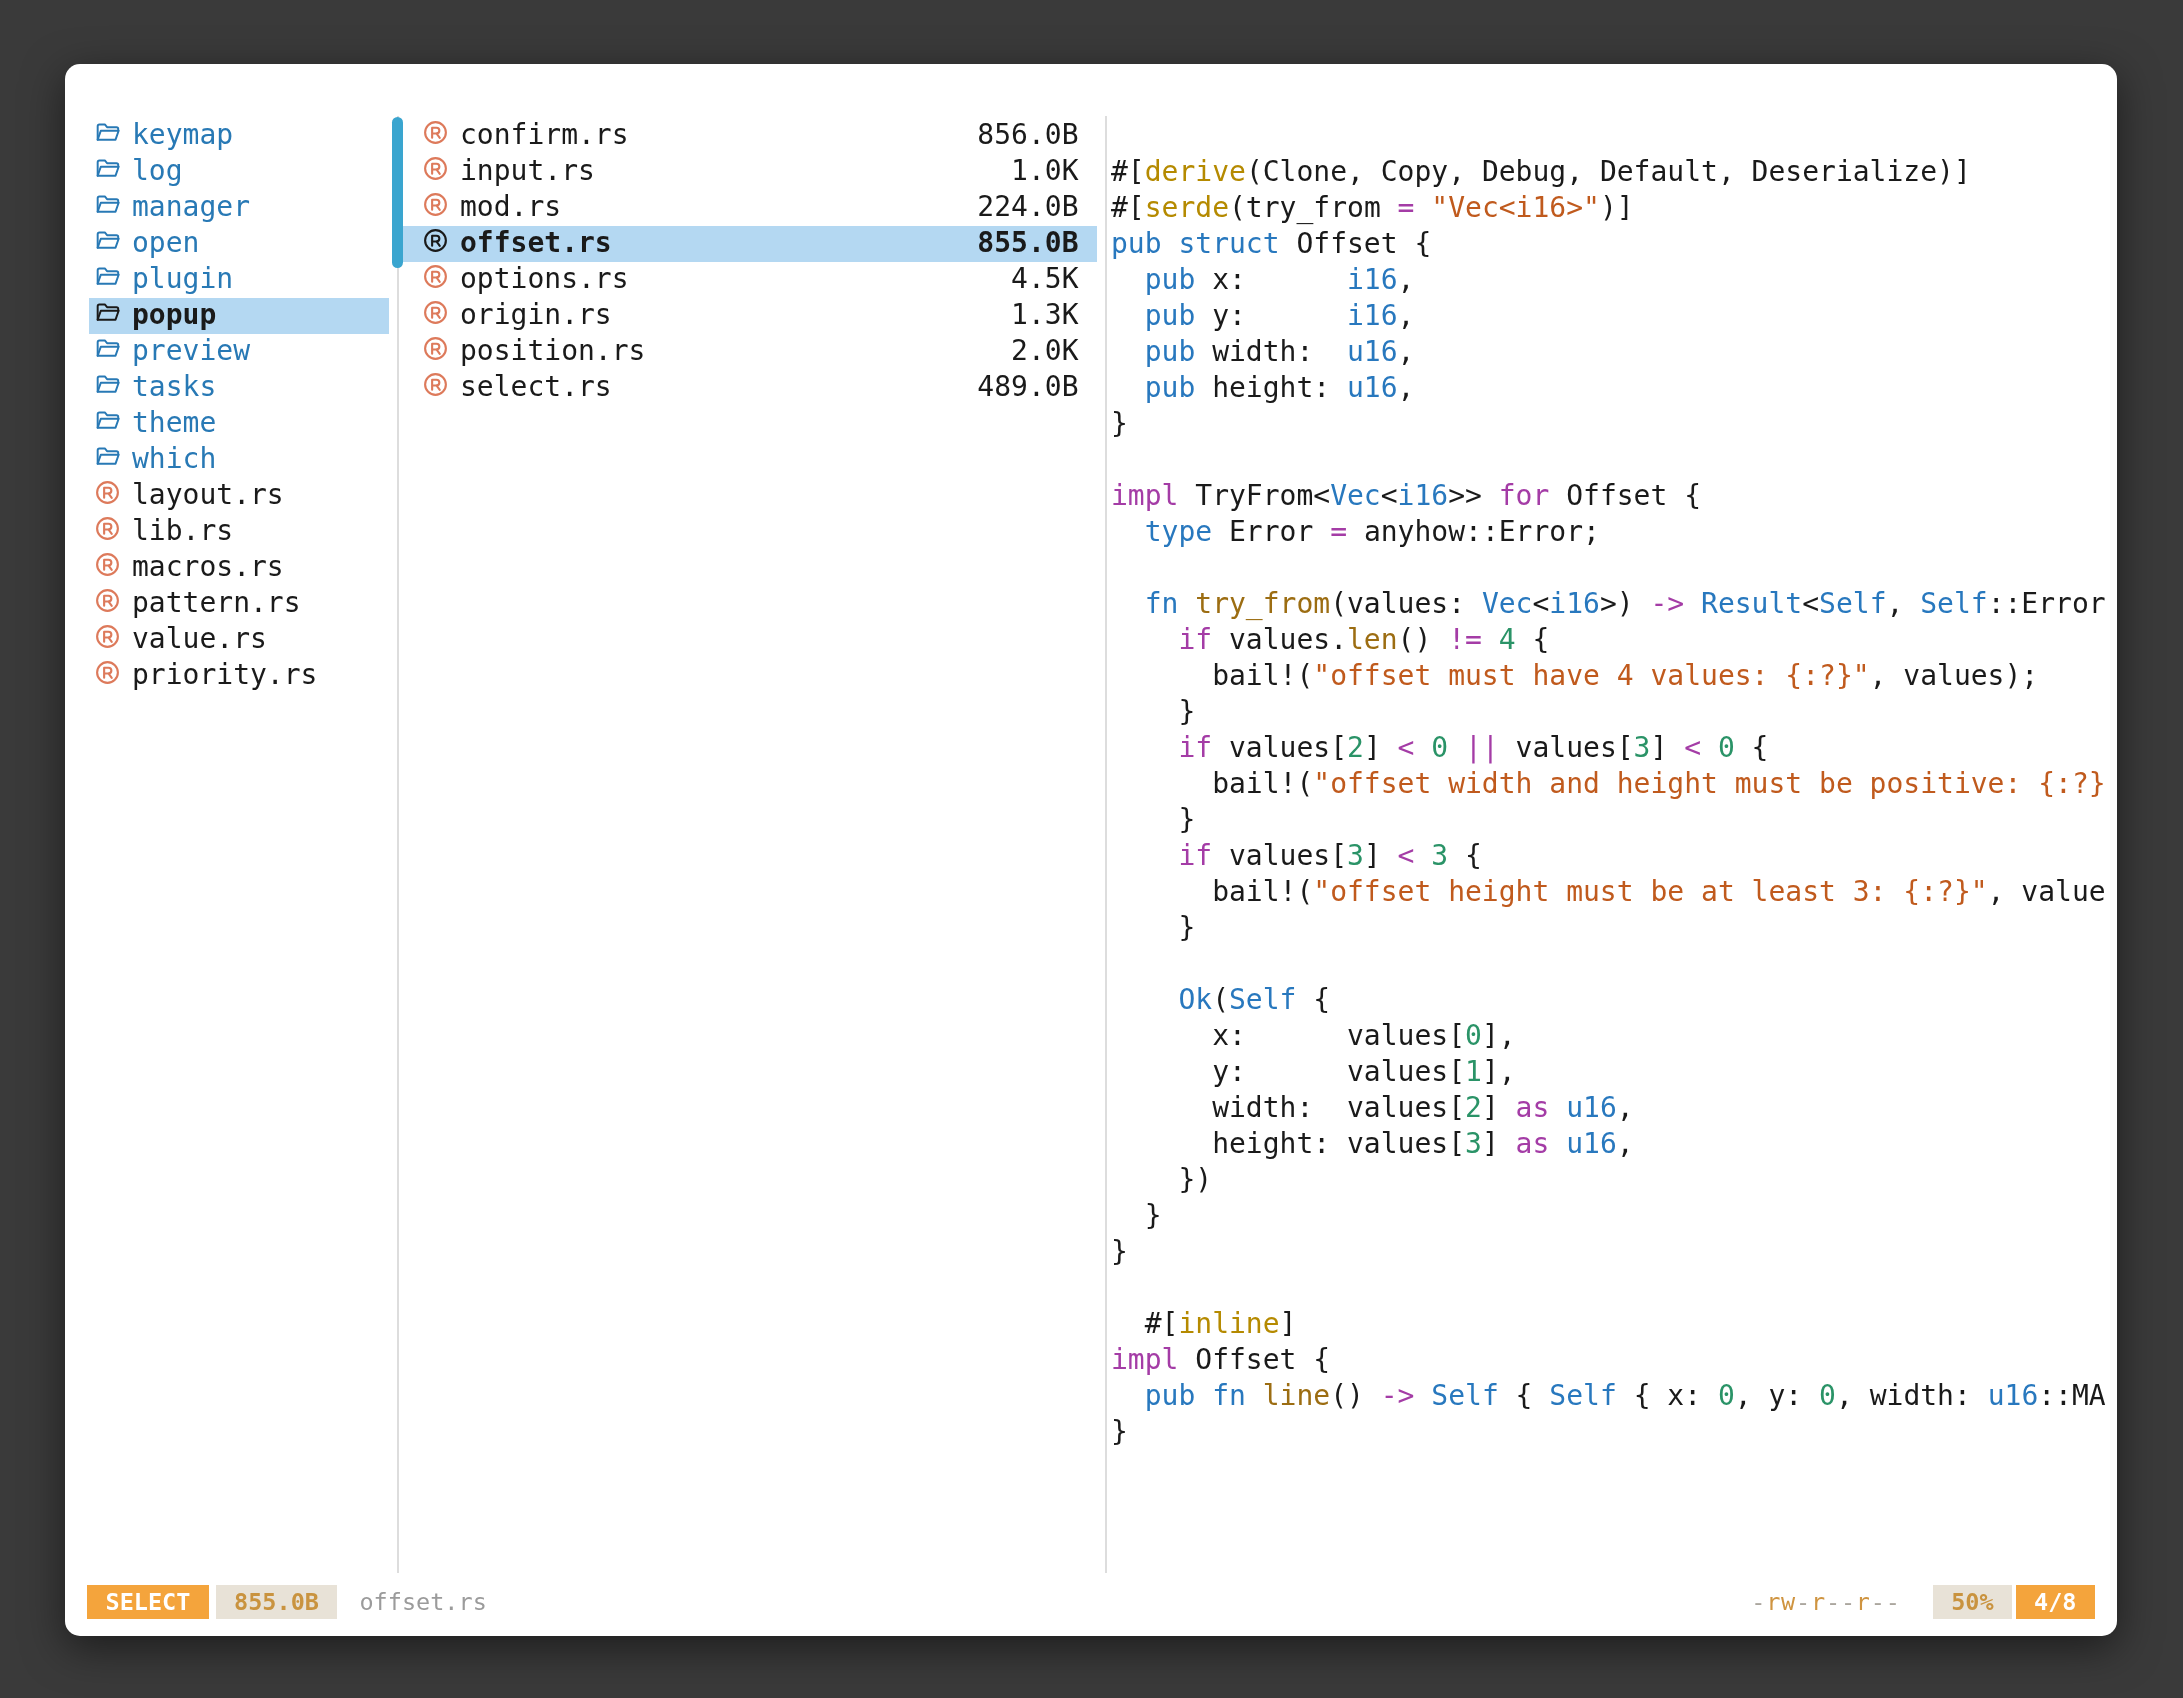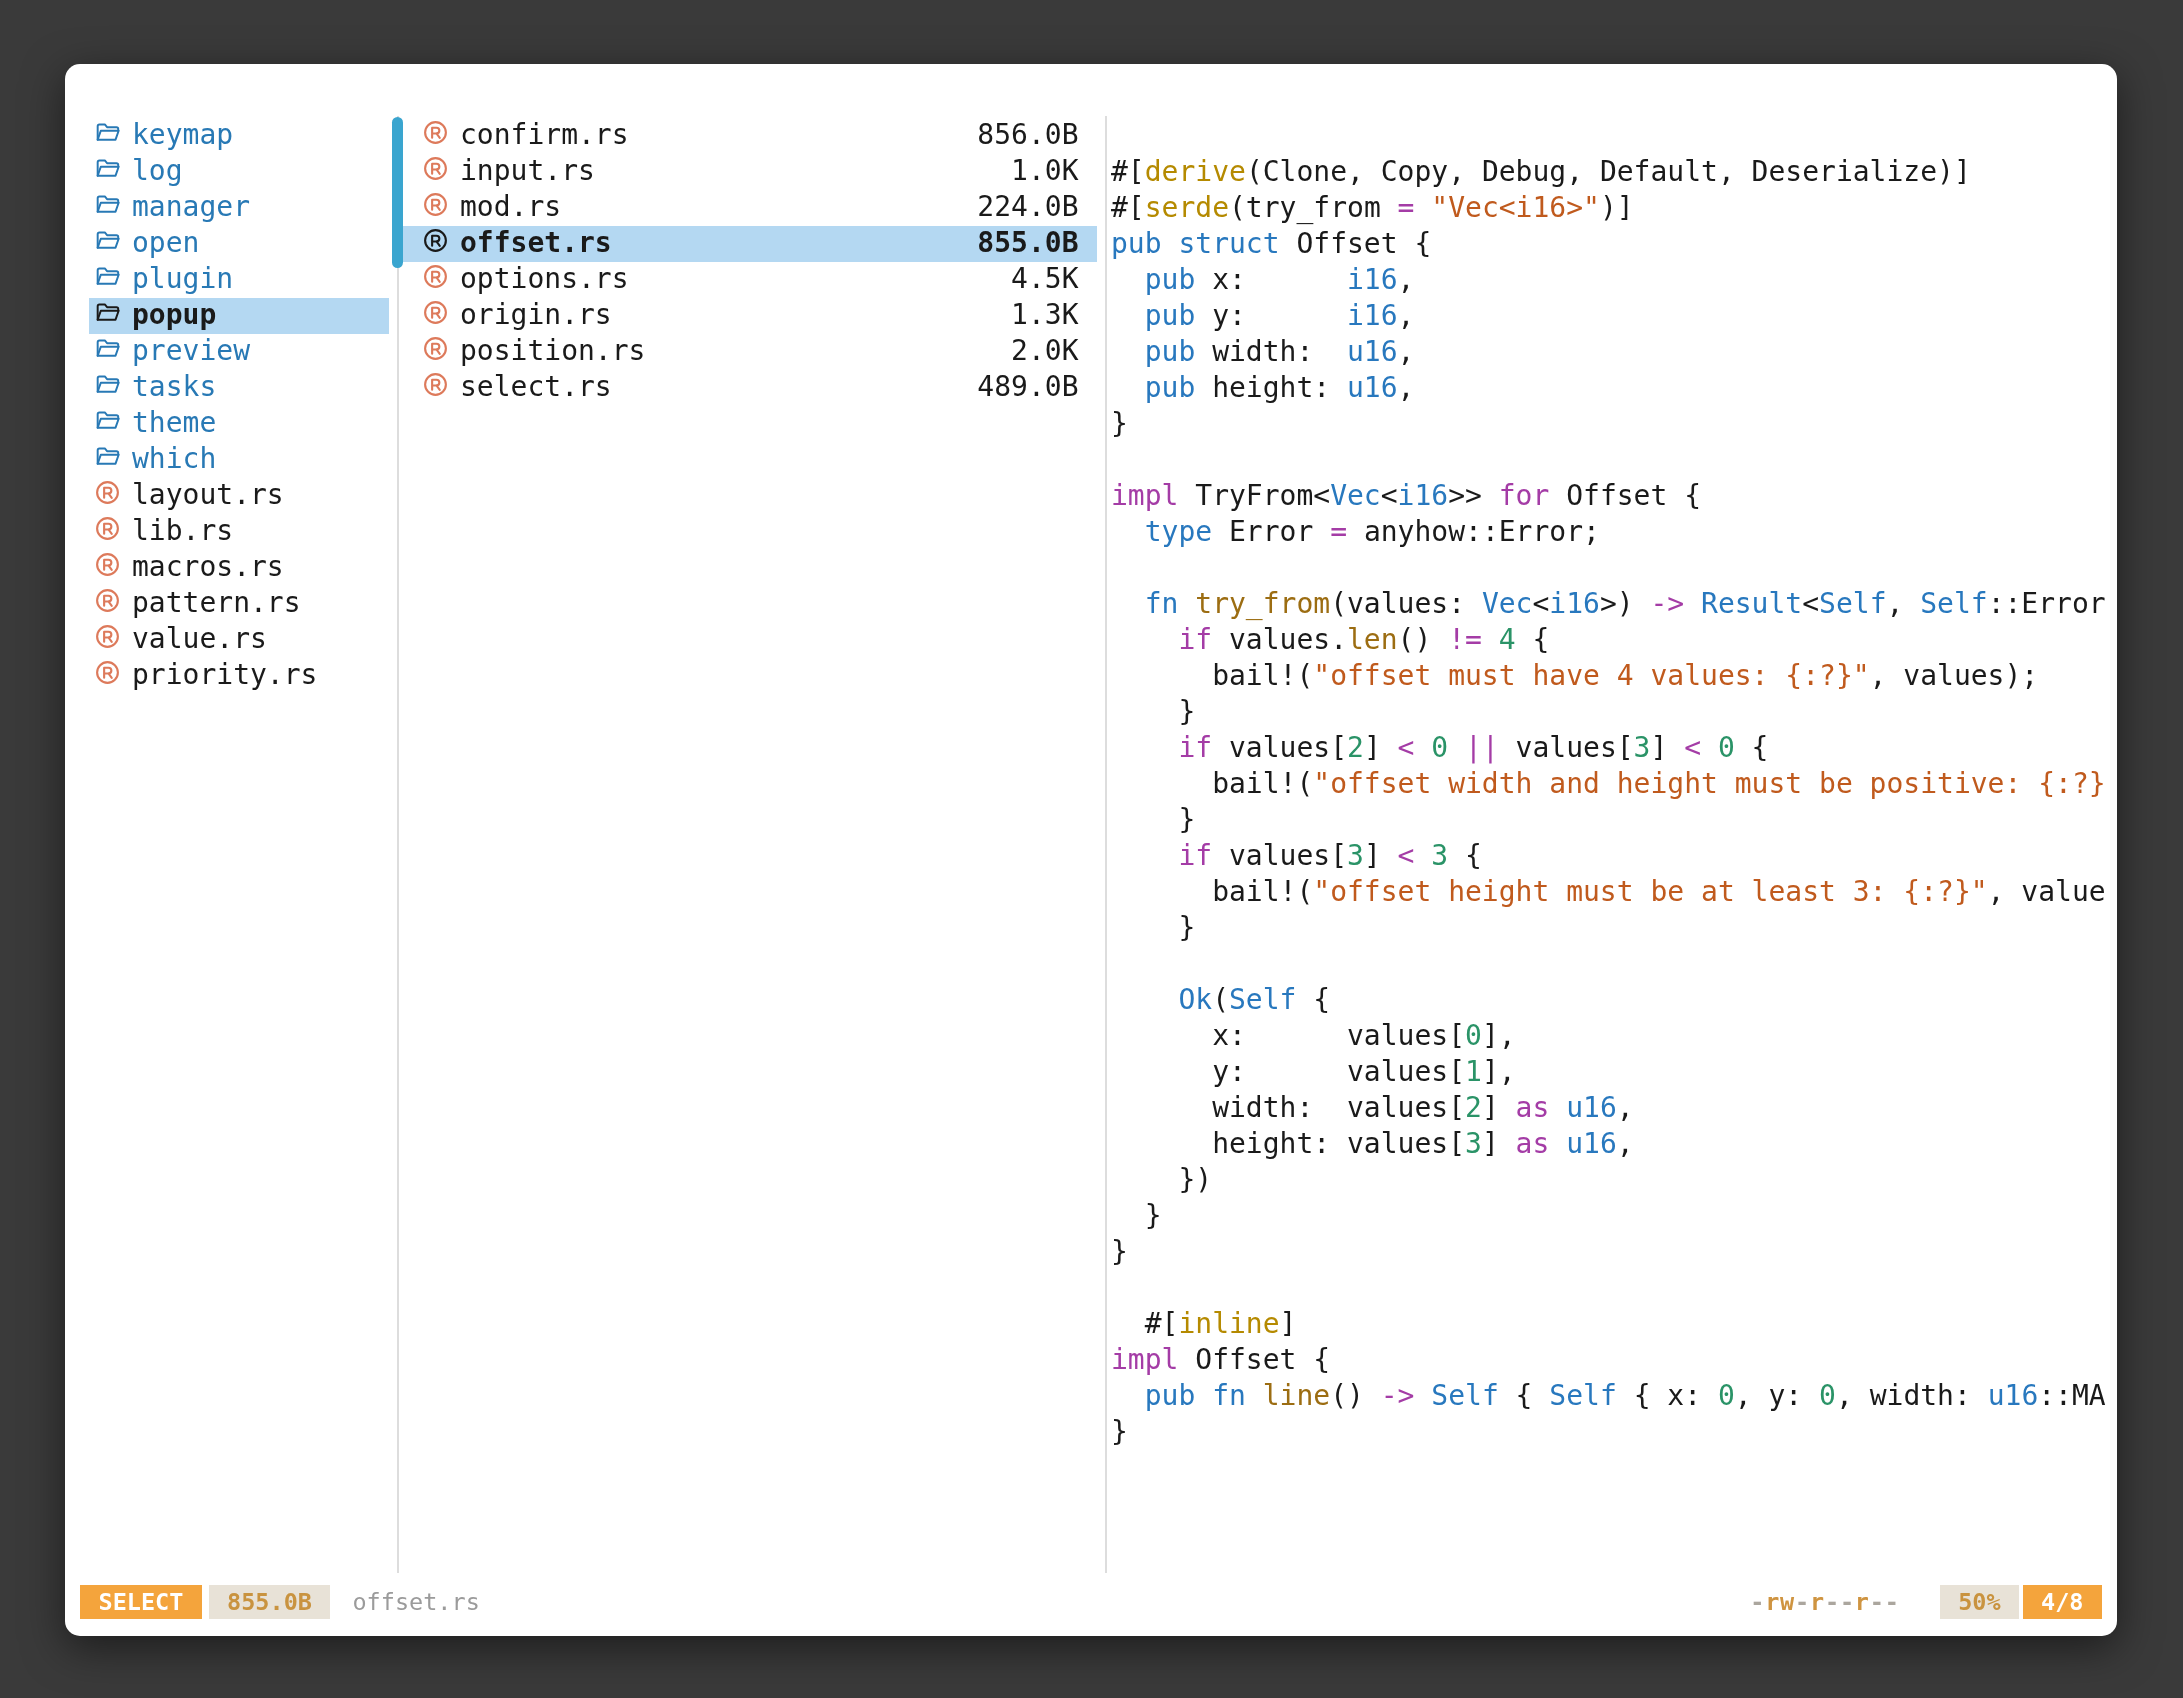--- a/index.html
+++ b/index.html
@@ -49,29 +49,29 @@
   .tok-p { color: var(--text, #1a1a1a); }
   .tok-k { color: var(--code-keyword, #a43ca6); }
   .tok-b { color: var(--code-blue, #2878be); }
   .tok-f { color: var(--code-fn, #9c6d12); }
   .tok-s { color: var(--code-string, #c05a1d); }
   .tok-n { color: var(--code-number, #2a9367); }
   .tok-a { color: var(--code-attr, #b58a00); }
 
   .statusbar {
     position:absolute; left:0; right:0; bottom:17px; height:35px;
-    display:flex; align-items:center; padding:0 15px; font-size:23.5px;
+    display:flex; align-items:center; padding:0 22px; font-size:23.5px;
   }
   .chip { display:inline-flex; align-items:center; height:34px; padding:0 18.5px; font-weight:bold; }
   .chip-orange { background: var(--accent-orange, #f4a43c); color:#ffffff; }
   .chip-light  { background: var(--chip-bg, #e8e2d7); color: var(--chip-text, #c9933f); }
   .size-badge { margin-left:6.7px; }
   .status-filename { color: var(--muted, #9b9b9b); margin-left:22px; }
   .spacer { flex:1; }
-  .perms { margin-right:40px; font-size:23.5px; letter-spacing:0.8px;font-weight:bold; }
+  .perms { margin-right:32px; font-size:23.5px; letter-spacing:0.8px; }
   .perm-dim  { color: var(--perm-dash, #aba69e); }
   .perm-perm { color: var(--perm-letter, #cf9440); }
   .pos-badge { margin-left:3.4px; }
 </style>
 </head>
 <body>
 
 <div class="window">
 
   <div class="pane sidebar">

